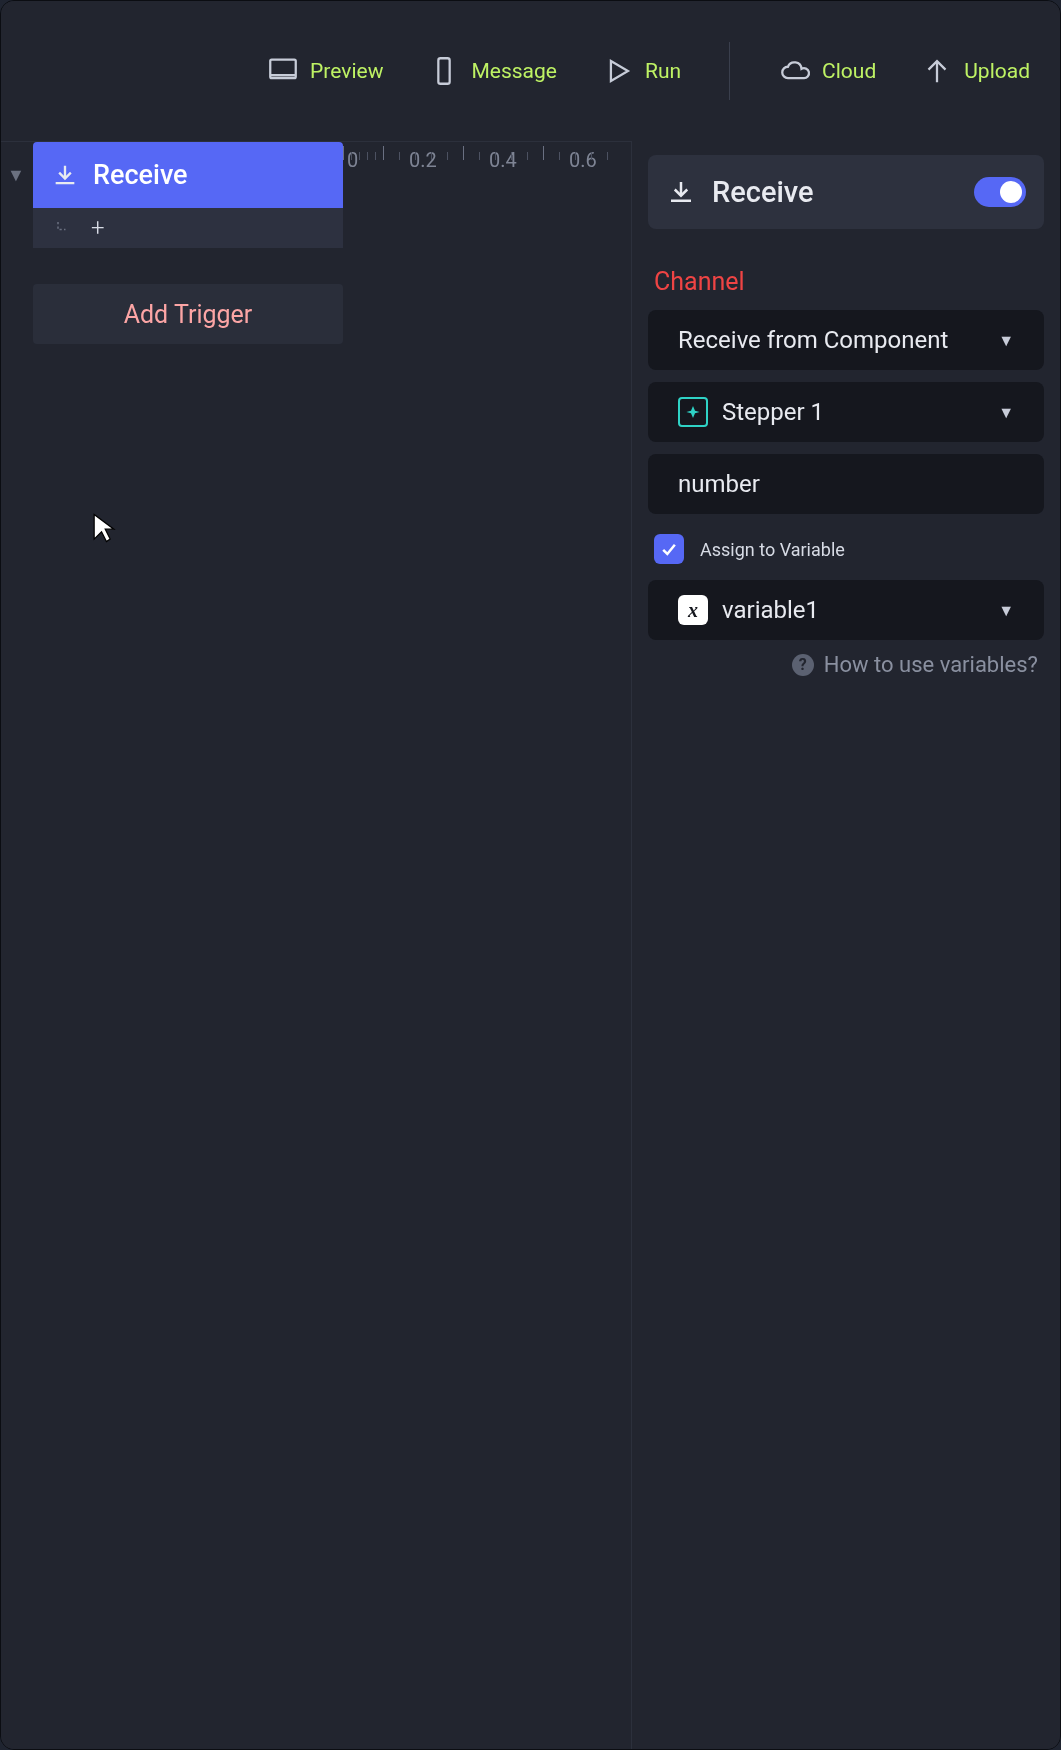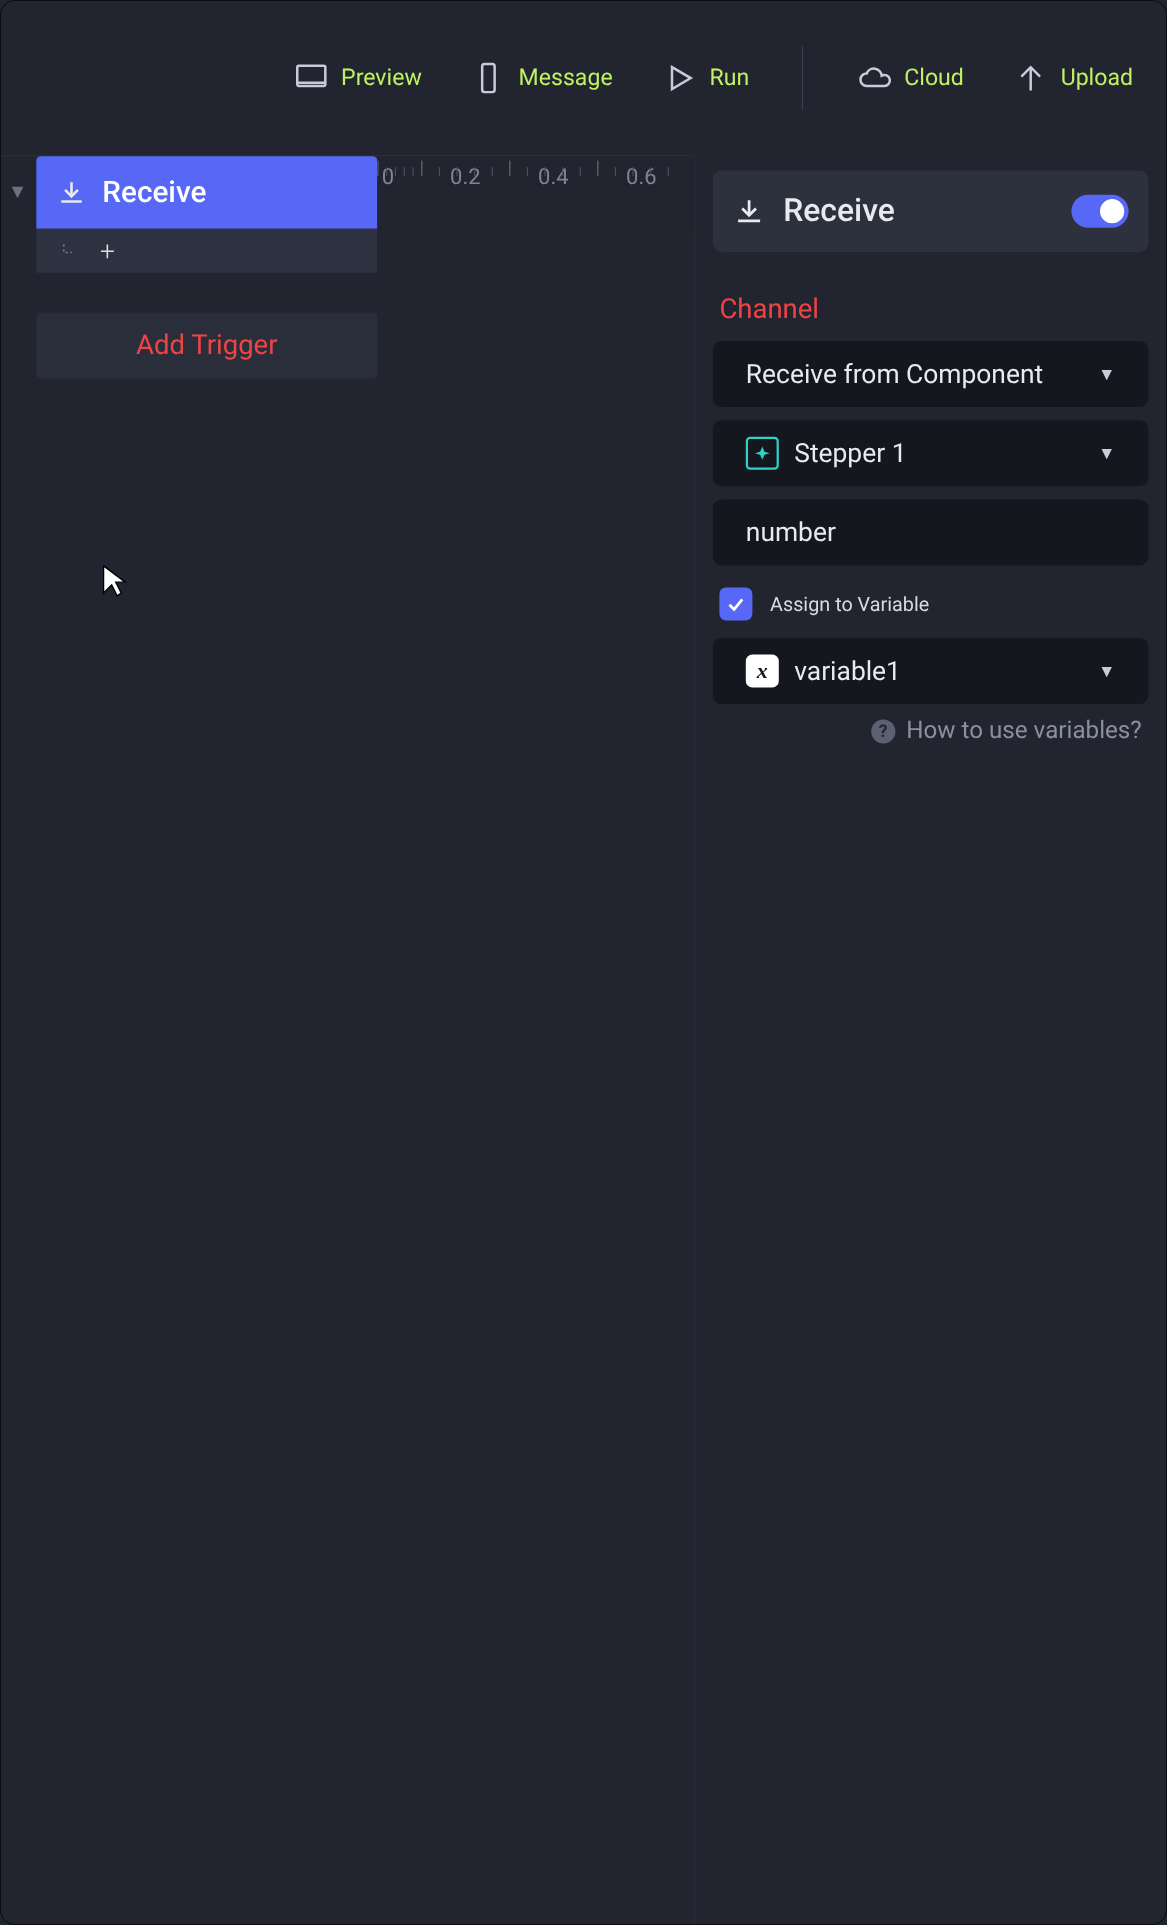--- a/index.html
+++ b/index.html
@@ -78,21 +78,21 @@
     font-size: 20px;
   }
   .sub-row svg { width: 18px; height: 18px; }
   .add-trigger {
     margin-top: 36px;
     height: 60px;
     background: #2a2e3a;
     display: flex;
     align-items: center;
     justify-content: center;
-    color: #ef4444;
+    color: #fca5a5;
     font-size: 25px;
     border-radius: 4px;
     cursor: pointer;
   }
 
   .ruler {
     position: absolute;
     left: 342px;
     right: 0;
     top: 0;

